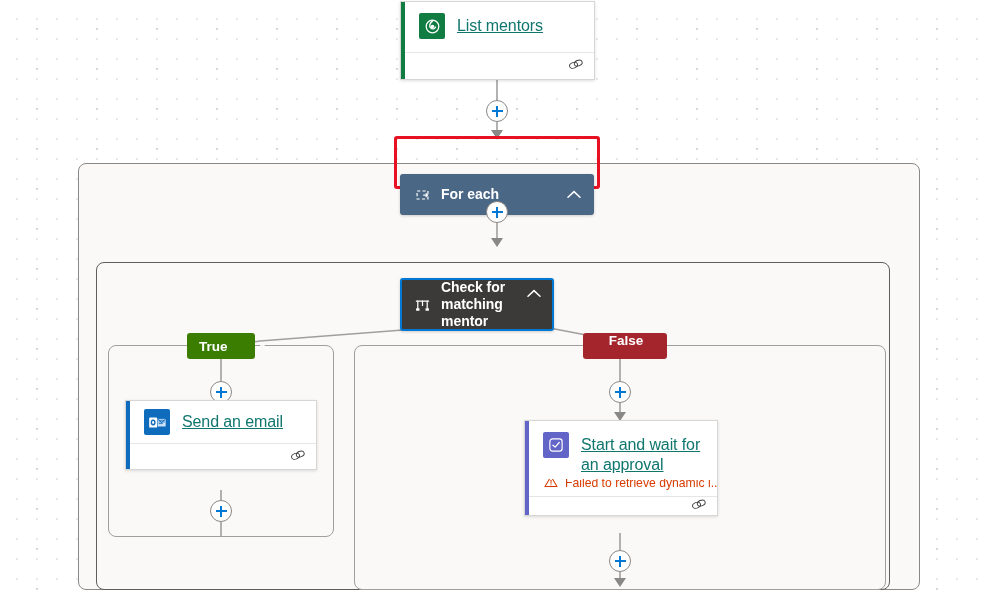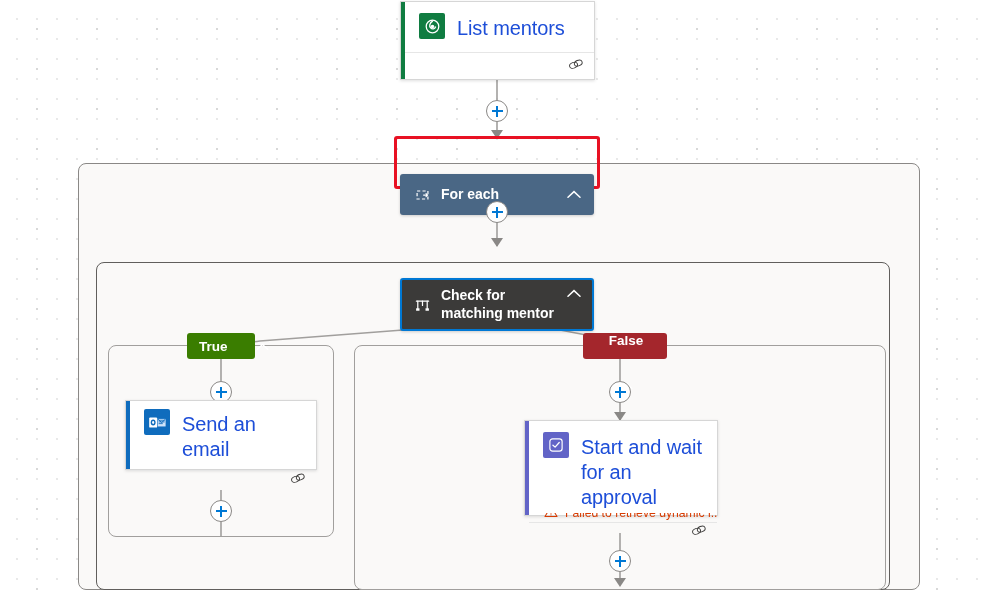--- a/index.html
+++ b/index.html
@@ -53,22 +53,22 @@
     display: flex; align-items: flex-start; gap: 12px;
     padding: 11px 12px 11px 18px;
     flex: 1;
   }
   .card-ico {
     width: 26px; height: 26px; flex: 0 0 26px;
     border-radius: 2px;
     display: flex; align-items: center; justify-content: center;
   }
   .card-title {
-    font-size: 20px; color: #1d4ed8; line-height: 1.24;
-    padding-top: 3px; letter-spacing: -0.1px;
+    font-size: 16px; color: #0f766e; line-height: 1.24;
+    padding-top: 3px; letter-spacing: -0.1px; text-decoration: underline;
   }
   .card-err {
     display: flex; align-items: center; gap: 7px;
     padding: 0 12px 9px 19px;
     font-size: 12.2px; color: #d83b01;
     white-space: nowrap; overflow: hidden;
   }
   .card-foot {
     border-top: 1px solid #e6e6e6;
     height: 27px;
@@ -199,21 +199,21 @@
     <span class="cn-label">For each</span>
     <span class="cn-chev">
       <svg width="14" height="9" viewBox="0 0 14 9">
           <path d="M1 7.2 L7 1.6 L13 7.2" fill="none" stroke="#ffffff" stroke-width="1.5" stroke-linecap="round"></path>
         </svg>
     </span>
   </div>
 
   <div class="plus" style="left:486px; top:201px;"></div>
 
-  <div class="cnode" style="left:400px; top:246px; width:194px; height:53px; background:#3b3a39; border:2px solid #0078d4; padding:0 10px 0 11px;">
+  <div class="cnode" style="left:400px; top:246px; width:154px; height:53px; background:#3b3a39; border:2px solid #0078d4; padding:0 10px 0 11px;">
     <span class="cn-ico">
       <svg width="17" height="16" viewBox="0 0 18 17">
         <path d="M2.5 4.5 H15.5" stroke="#ffffff" stroke-width="1.3" stroke-linecap="round"></path>
         <path d="M4 4.5 V12.5 M14 4.5 V12.5" stroke="#ffffff" stroke-width="1.3" stroke-linecap="round"></path>
         <path d="M9 4.5 V9" stroke="#ffffff" stroke-width="1.3" stroke-linecap="round"></path>
         <rect x="2.2" y="12" width="3.6" height="2.6" fill="#ffffff"></rect>
         <rect x="12.2" y="12" width="3.6" height="2.6" fill="#ffffff"></rect>
       </svg>
     </span>
     <span class="cn-label" style="padding-right:6px;">Check for matching mentor</span>

